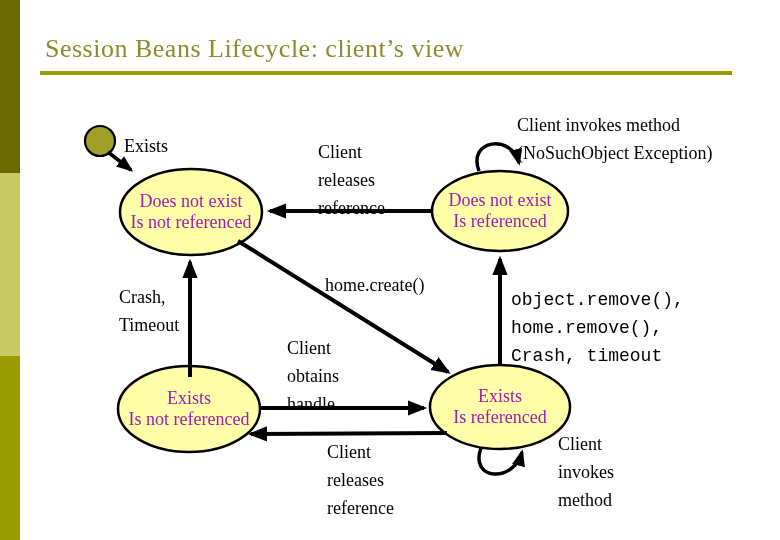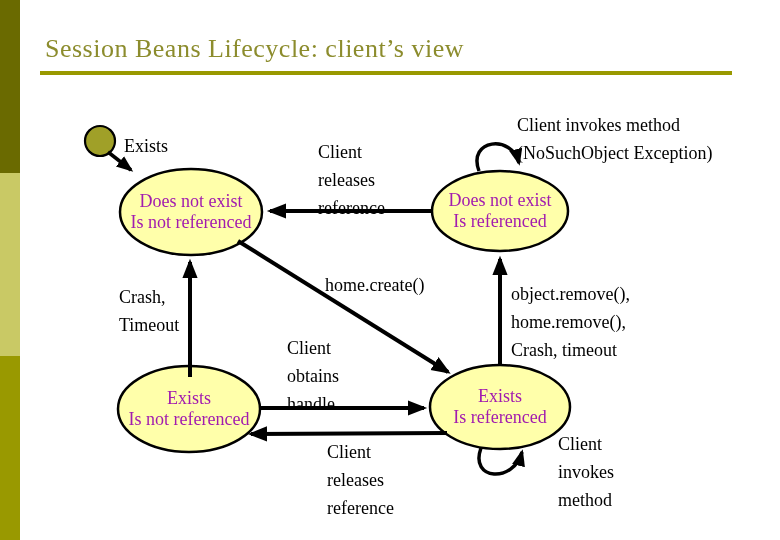--- a/index.html
+++ b/index.html
@@ -50,21 +50,21 @@
   #st1 { left: 120px; top: 169px; width: 142px; height: 86px; }
   #st2 { left: 432px; top: 171px; width: 136px; height: 80px; }
   #st3 { left: 118px; top: 366px; width: 142px; height: 86px; }
   #st4 { left: 430px; top: 365px; width: 140px; height: 84px; }
 
   #lbl-start            { left: 124px; top: 132px; }
   #lbl-releases-top     { left: 318px; top: 138px; }
   #lbl-invokes-exc      { left: 517px; top: 111px; }
   #lbl-home-create      { left: 325px; top: 271px; }
   #lbl-crash-timeout    { left: 119px; top: 283px; }
-  #lbl-remove-crash     { left: 511px; top: 280px; }
+  #lbl-remove-crash     { left: 511px; top: 286px; font-family: Liberation Mono, monospace; }
   #lbl-obtains-handle   { left: 287px; top: 334px; }
   #lbl-releases-bottom  { left: 327px; top: 438px; }
   #lbl-invokes-method   { left: 558px; top: 430px; }
 </style>
 </head>
 <body>
 
 <div class="slide">
 
   <div class="bar">

